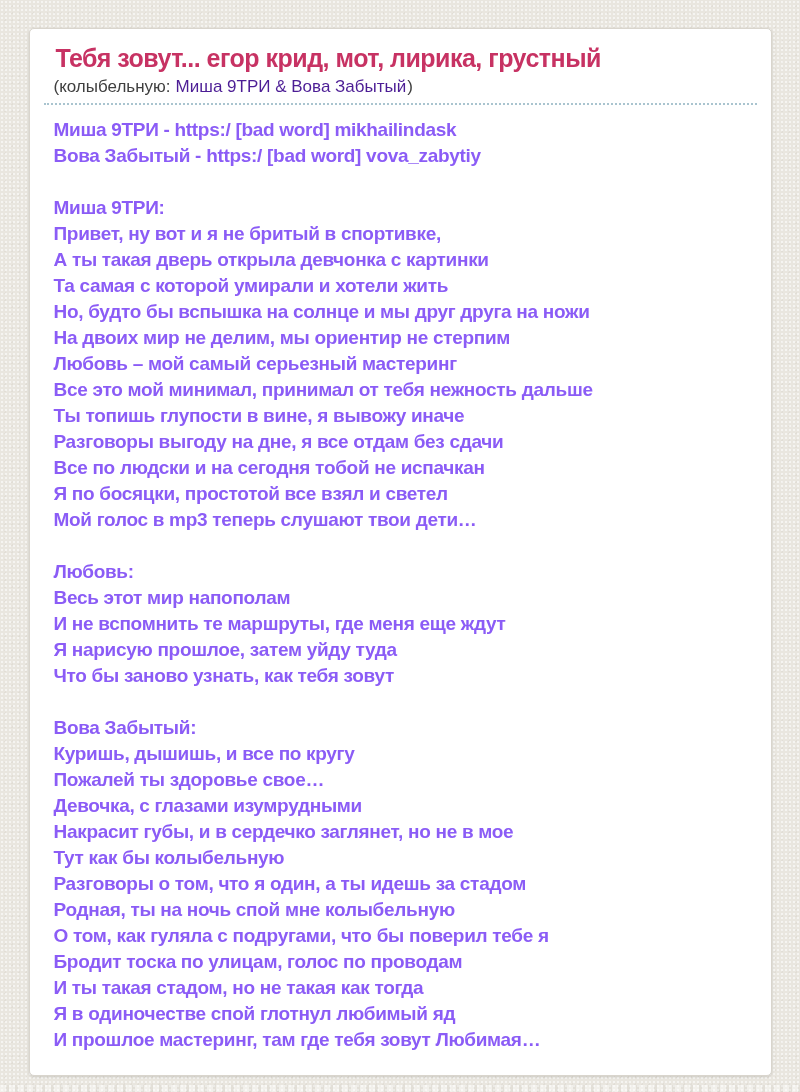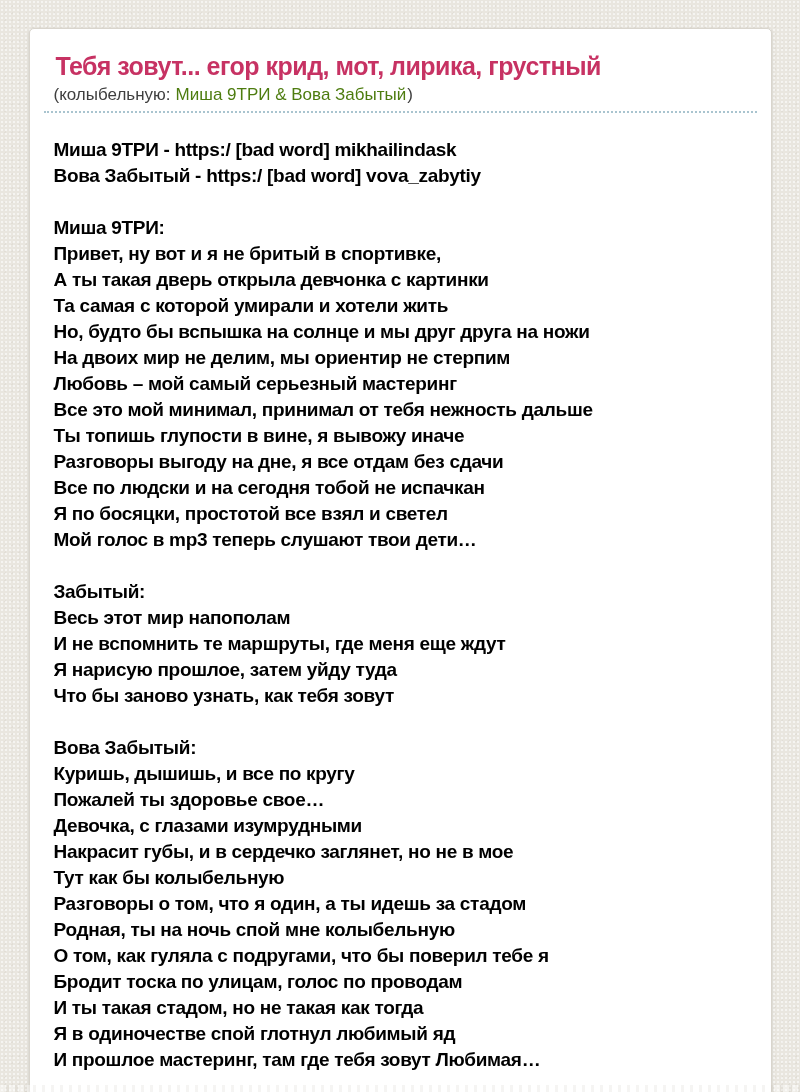--- a/index.html
+++ b/index.html
@@ -24,49 +24,49 @@
     width: 743px;
     margin: 28px auto 0;
     background: #ffffff;
     border: 1px solid #d9d5cd;
     border-radius: 5px;
     box-shadow: 0 1px 3px rgba(0,0,0,0.12);
     padding: 14px 14px 22px 14px;
     min-height: 1040px;
   }
   h1.title {
-    margin: 8px 0 3px 0;
+    margin: 0 0 3px 0;
     padding: 0 0 0 12px;
     font-size: 25px;
     line-height: 30px;
     font-weight: bold;
     letter-spacing: -0.5px;
     color: #c73263;
   }
   .artist-line {
     padding: 0 0 5px 10px;
     font-size: 17px;
     line-height: 22px;
     color: #3f3f3f;
     border-bottom: 2px dotted #a9c4cf;
   }
   .artist-link {
-    color: #4d7c0f;
+    color: #4c1d95;
     text-decoration: none;
     margin: 0 1px 0 5px;
     cursor: pointer;
   }
   .lyrics {
-    margin-top: 24px;
+    margin-top: 12px;
     padding-left: 10px;
     font-size: 19px;
     font-weight: bold;
     letter-spacing: -0.3px;
     line-height: 26px;
-    color: #000000;
+    color: #8b5cf6;
   }
   .lyric-line {
     white-space: nowrap;
   }
   .bottom-texture {
     position: absolute;
     left: 0;
     bottom: 0;
     width: 800px;
     height: 7px;
@@ -94,21 +94,21 @@
       <div class="lyric-line">Но, будто бы вспышка на солнце и мы друг друга на ножи</div>
       <div class="lyric-line">На двоих мир не делим, мы ориентир не стерпим</div>
       <div class="lyric-line">Любовь – мой самый серьезный мастеринг</div>
       <div class="lyric-line">Все это мой минимал, принимал от тебя нежность дальше</div>
       <div class="lyric-line">Ты топишь глупости в вине, я вывожу иначе</div>
       <div class="lyric-line">Разговоры выгоду на дне, я все отдам без сдачи</div>
       <div class="lyric-line">Все по людски и на сегодня тобой не испачкан</div>
       <div class="lyric-line">Я по босяцки, простотой все взял и светел</div>
       <div class="lyric-line">Мой голос в mp3 теперь слушают твои дети…</div>
       <div class="lyric-line">&nbsp;</div>
-      <div class="lyric-line">Забытый:</div>
+      <div class="lyric-line">Любовь:</div>
       <div class="lyric-line">Весь этот мир напополам</div>
       <div class="lyric-line">И не вспомнить те маршруты, где меня еще ждут</div>
       <div class="lyric-line">Я нарисую прошлое, затем уйду туда</div>
       <div class="lyric-line">Что бы заново узнать, как тебя зовут</div>
       <div class="lyric-line">&nbsp;</div>
       <div class="lyric-line">Вова Забытый:</div>
       <div class="lyric-line">Куришь, дышишь, и все по кругу</div>
       <div class="lyric-line">Пожалей ты здоровье свое…</div>
       <div class="lyric-line">Девочка, с глазами изумрудными</div>
       <div class="lyric-line">Накрасит губы, и в сердечко заглянет, но не в мое</div>

